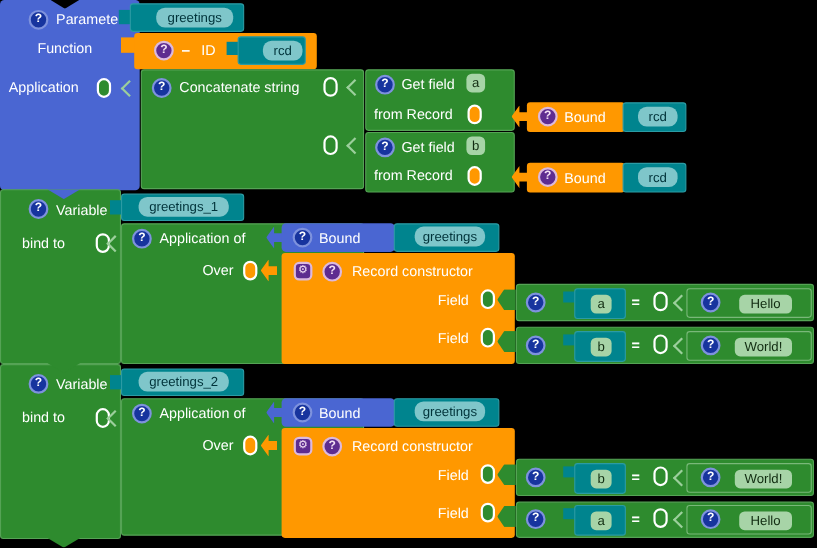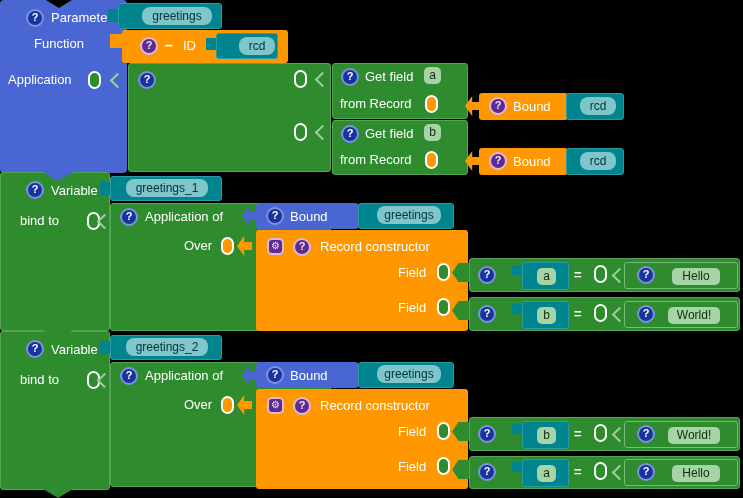--- a/index.html
+++ b/index.html
@@ -65,20 +65,21 @@
   <div class="step" style="left:206px;top:38px;width:14px;height:12px;"></div>
   <div class="abs blk-teal" style="left:216px;top:33px;width:62px;height:26px;"></div>
   <div class="chip-teal" style="left:239px;top:37px;width:36px;">rcd</div>
 
   <span class="lbl" style="left:8px;top:72px;">Application</span>
   <div class="sock g" style="left:88px;top:71px;"></div>
   <div class="chev" style="left:112px;top:75px;"></div>
 
   <div class="abs blk-green" style="left:128px;top:63px;width:203px;height:109px;"></div>
   <div class="help b" style="left:138px;top:71px;">?</div>
+  <span class="lbl" style="left:163px;top:72px;">Concatenate string</span>
   <div class="sock g" style="left:294px;top:70px;"></div>
   <div class="chev" style="left:317px;top:74px;"></div>
   <div class="sock g" style="left:294px;top:123px;"></div>
   <div class="chev" style="left:317px;top:127px;"></div>
 
   <div class="abs blk-green" style="left:332px;top:63px;width:136px;height:56px;"></div>
   <div class="help b" style="left:341px;top:68px;">?</div>
   <span class="lbl" style="left:365px;top:69px;">Get field</span>
   <div class="chip-green" style="left:424px;top:67px;min-width:17px;">a</div>
   <span class="lbl" style="left:340px;top:96px;">from Record</span>

